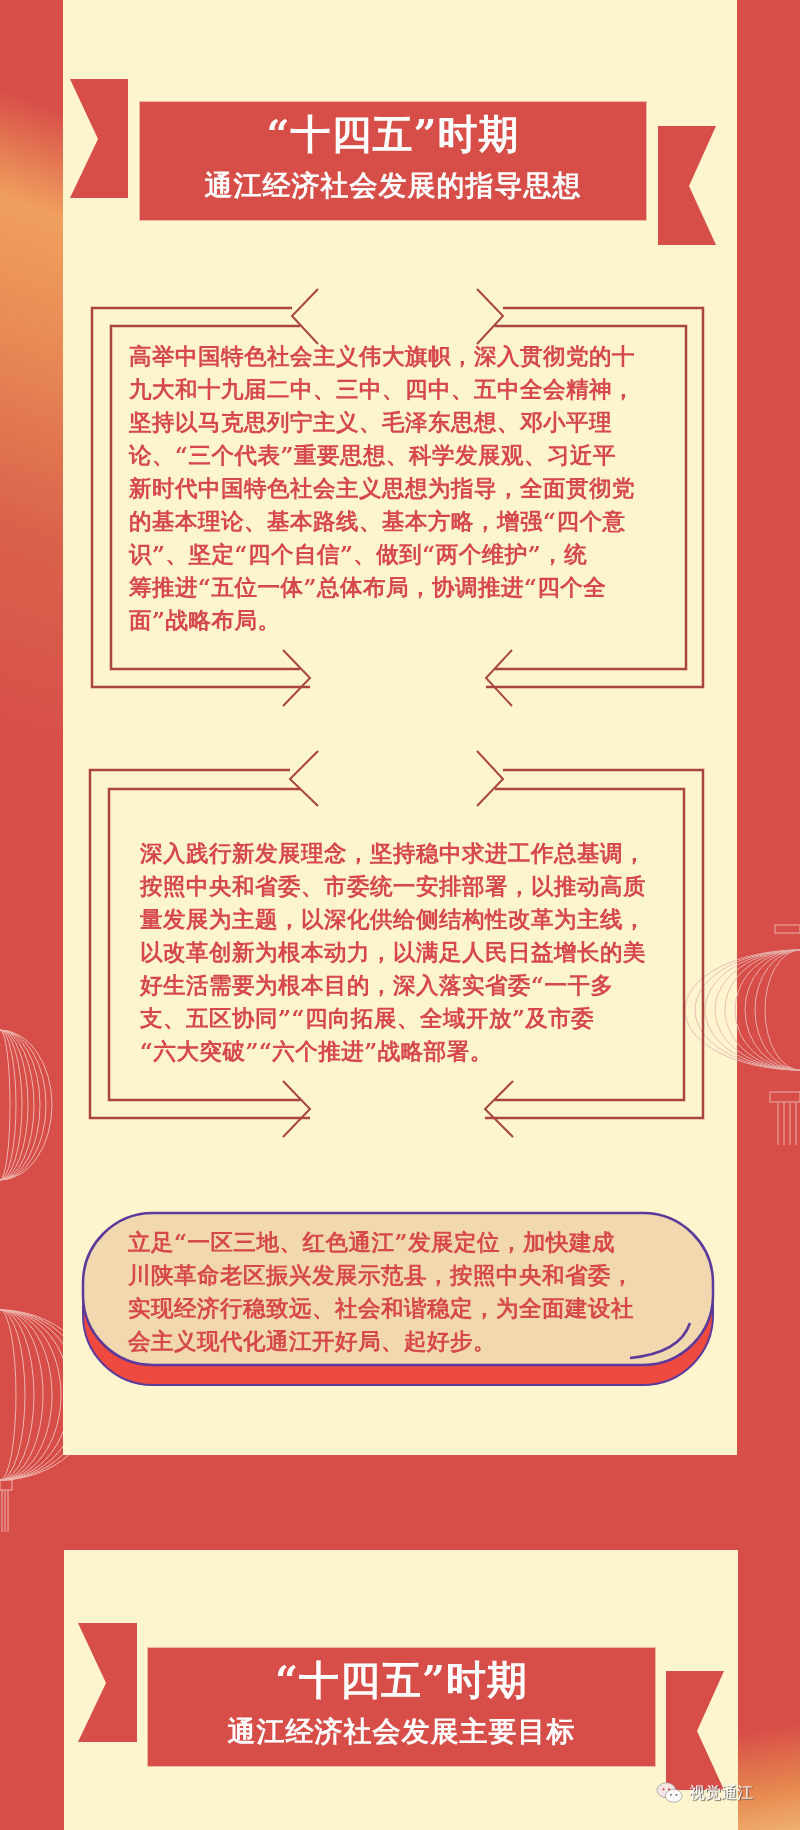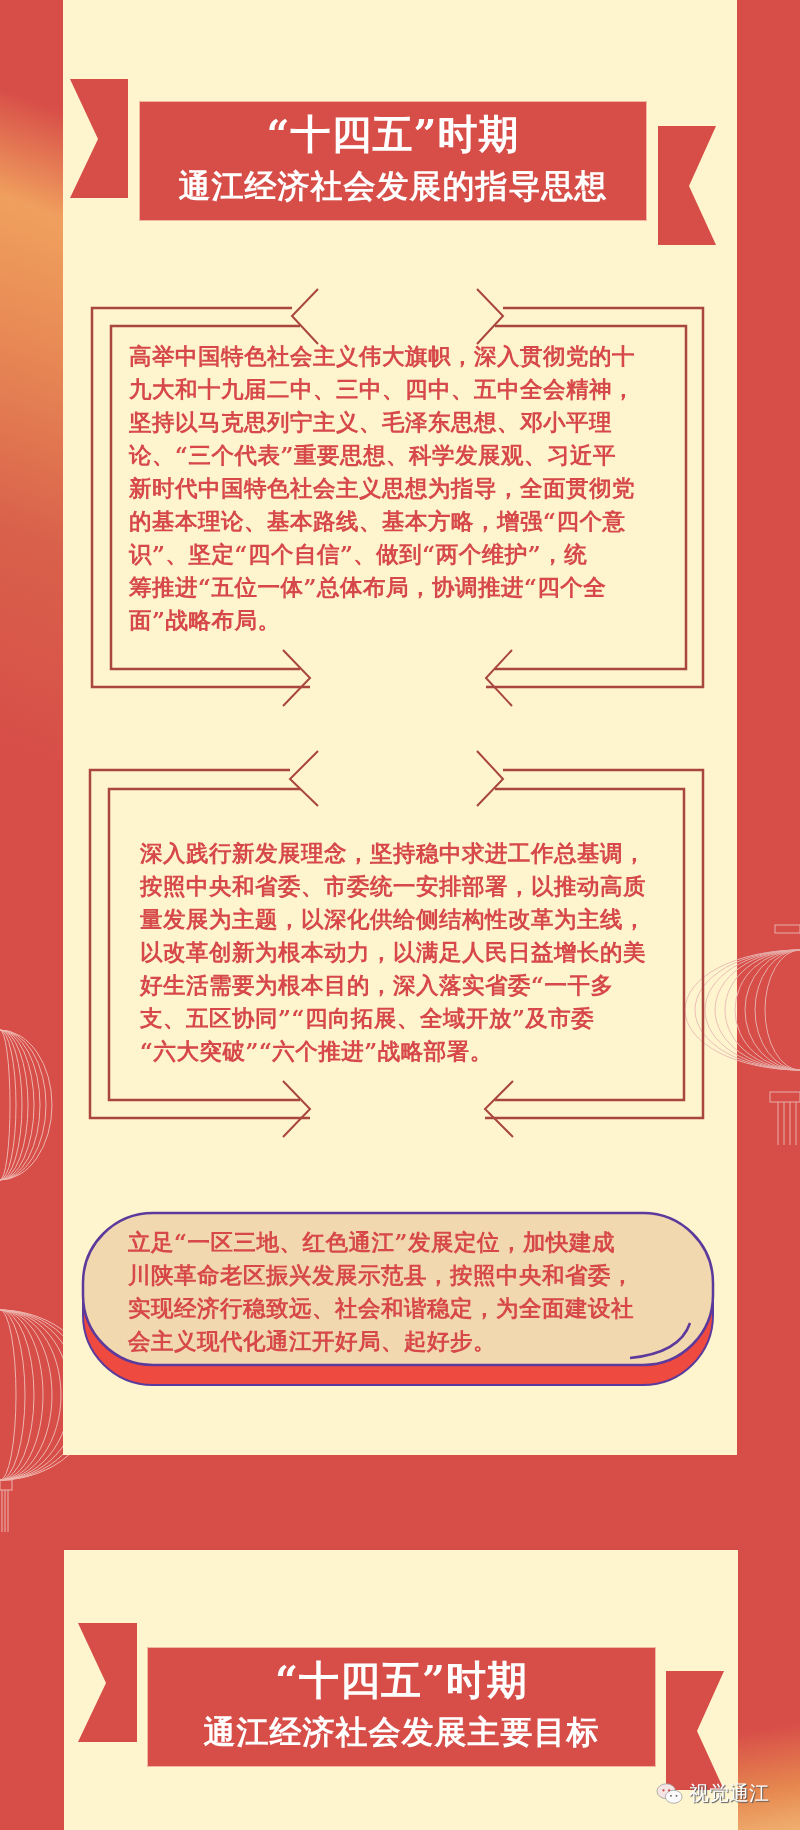--- a/index.html
+++ b/index.html
@@ -6,26 +6,26 @@
   body { width: 800px; height: 1830px; position: relative; overflow: hidden; background: #d74d48; font-family: "DejaVu Serif", "Liberation Serif", serif; }
   .abs { position: absolute; }
   .bg-red { position: absolute; left: 0; top: 0; width: 800px; height: 1830px; background: #d74d48; }
   .glow-tl { position: absolute; left: 0; top: 0; width: 63px; height: 760px;
     background: linear-gradient(200deg, #d74d48 0%, #d74d48 14%, #f0a05e 28%, #e88a55 45%, #d9614b 70%, #d74d48 100%); }
   .glow-br { position: absolute; left: 737px; top: 1660px; width: 63px; height: 170px;
     background: linear-gradient(170deg, #d74d48 0%, #d74d48 40%, #e6874f 75%, #f0b070 100%); }
   .panel { position: absolute; background: #fef4cd; }
   .title-box { position: absolute; background: #d74d48; border: 1px solid #f0b8a0; box-sizing: border-box; display: flex; flex-direction: column; align-items: center; justify-content: center; color: #fff; font-weight: bold; }
   .title-line1 { font-size: 40px; line-height: 50px; letter-spacing: 1px; }
-  .title-line2 { font-size: 32px; line-height: 54px; letter-spacing: 1px; }
+  .title-line2 { font-size: 28px; line-height: 54px; letter-spacing: 1px; }
   .frame-svg { position: absolute; left: 0; top: 0; }
   .body-text { position: absolute; color: #d6484a; font-weight: bold; font-size: 22.5px; line-height: 33px; letter-spacing: 0.5px; }
   .pill { position: absolute; }
   .lantern { position: absolute; }
-  .watermark { position: absolute; left: 655px; top: 1780px; display: flex; align-items: center; gap: 4px; color: #fff; font-family: "DejaVu Sans", sans-serif; font-size: 20px; text-shadow: 1px 1px 1px #555; }
+  .watermark { position: absolute; left: 655px; top: 1780px; display: flex; align-items: center; gap: 4px; color: #fff; font-family: "DejaVu Sans", sans-serif; font-size: 16px; text-shadow: 1px 1px 1px #555; }
   .wechat-icon { width: 30px; height: 26px; position: relative; }
 </style>
 </head>
 <body>
 
 <div class="bg-red"></div>
 <div class="glow-tl"></div>
 <div class="glow-br"></div>
 
 <svg class="lantern" style="left:0;top:1020px" width="70" height="170" viewBox="0 0 70 170">

